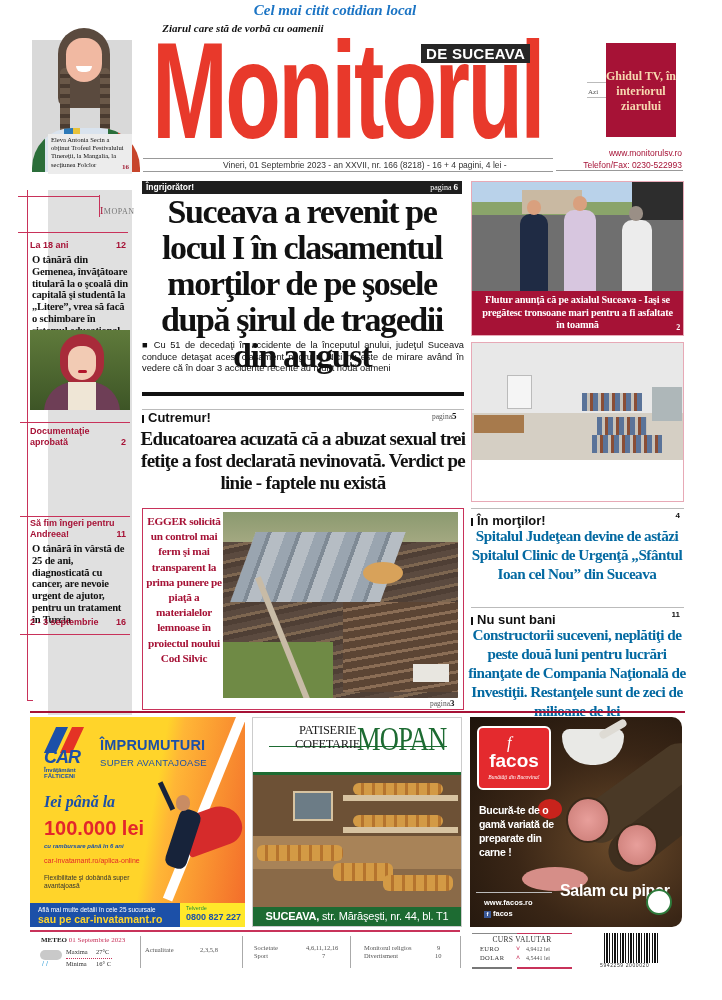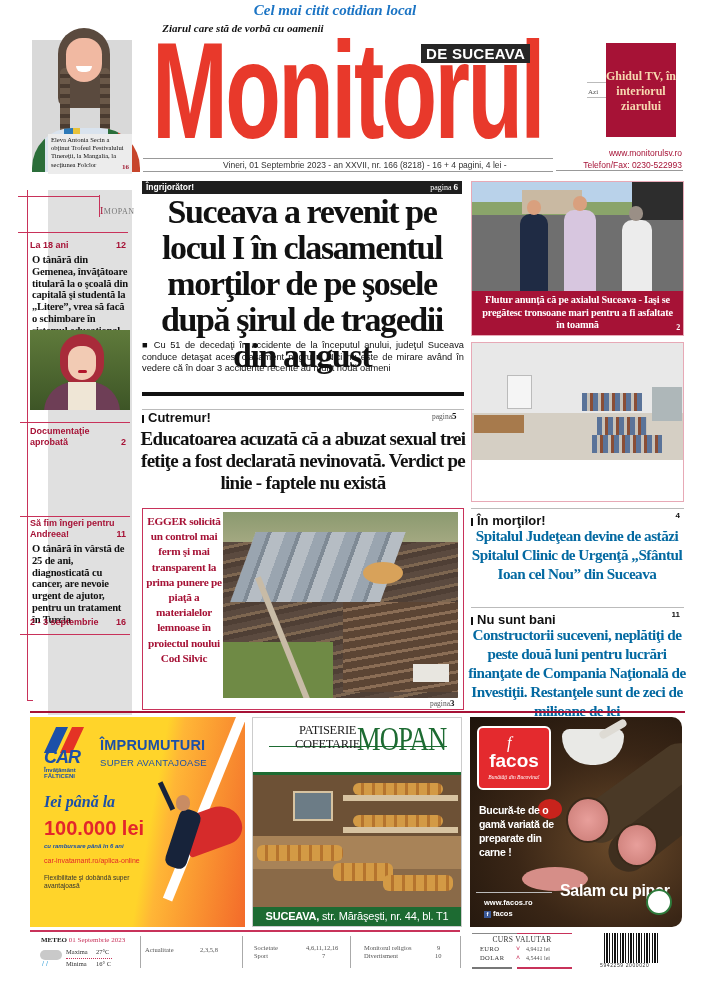--- a/index.html
+++ b/index.html
@@ -343,20 +343,28 @@
   <div class="car-amount">100.000 lei</div>
   <div class="car-tiny">cu rambursare până în 6 ani</div>
   <div class="car-url">car-invatamant.ro/aplica-online</div>
   <div class="car-flex">Flexibilitate şi dobândă super avantajoasă</div>
   <div class="superman">
     <div class="cape"></div>
       <div class="suit"></div>
       <div class="arm"></div>
       <div class="head"></div>
   </div>
+  <div class="car-bottom">
+    <div class="l1">Află mai multe detalii în cele 25 sucursale</div>
+    <div class="l2">sau pe car-invatamant.ro</div>
+    <div class="tel">
+        <div class="t1">Telverde</div>
+        <div class="t2">0800 827 227</div>
+      </div>
+  </div>
 </div>
 
 <div class="abs ad-mopan">
   <div class="mopan-line"></div>
   <div class="mopan-pat">
       <div>PATISERIE</div>
       <div>COFETARIE</div>
     </div>
   <div class="mopan-name">MOPAN</div>
   <div class="mopan-photo">

